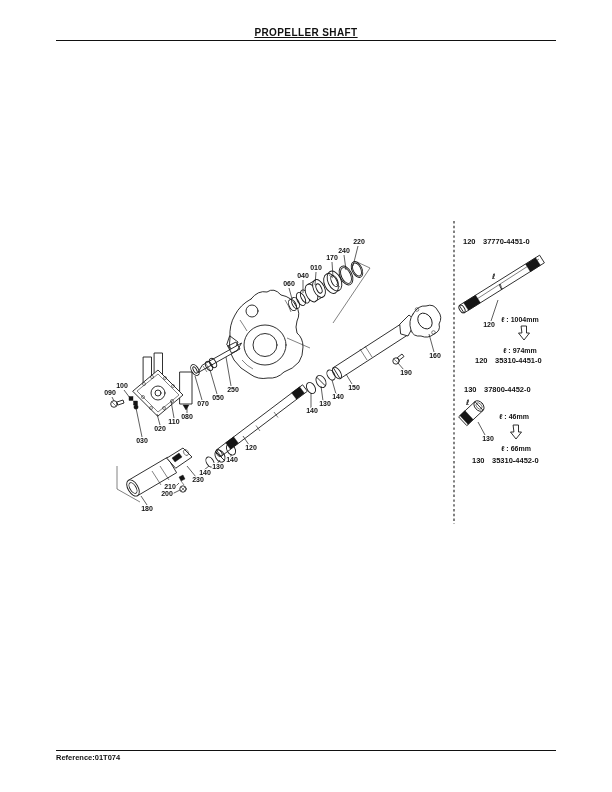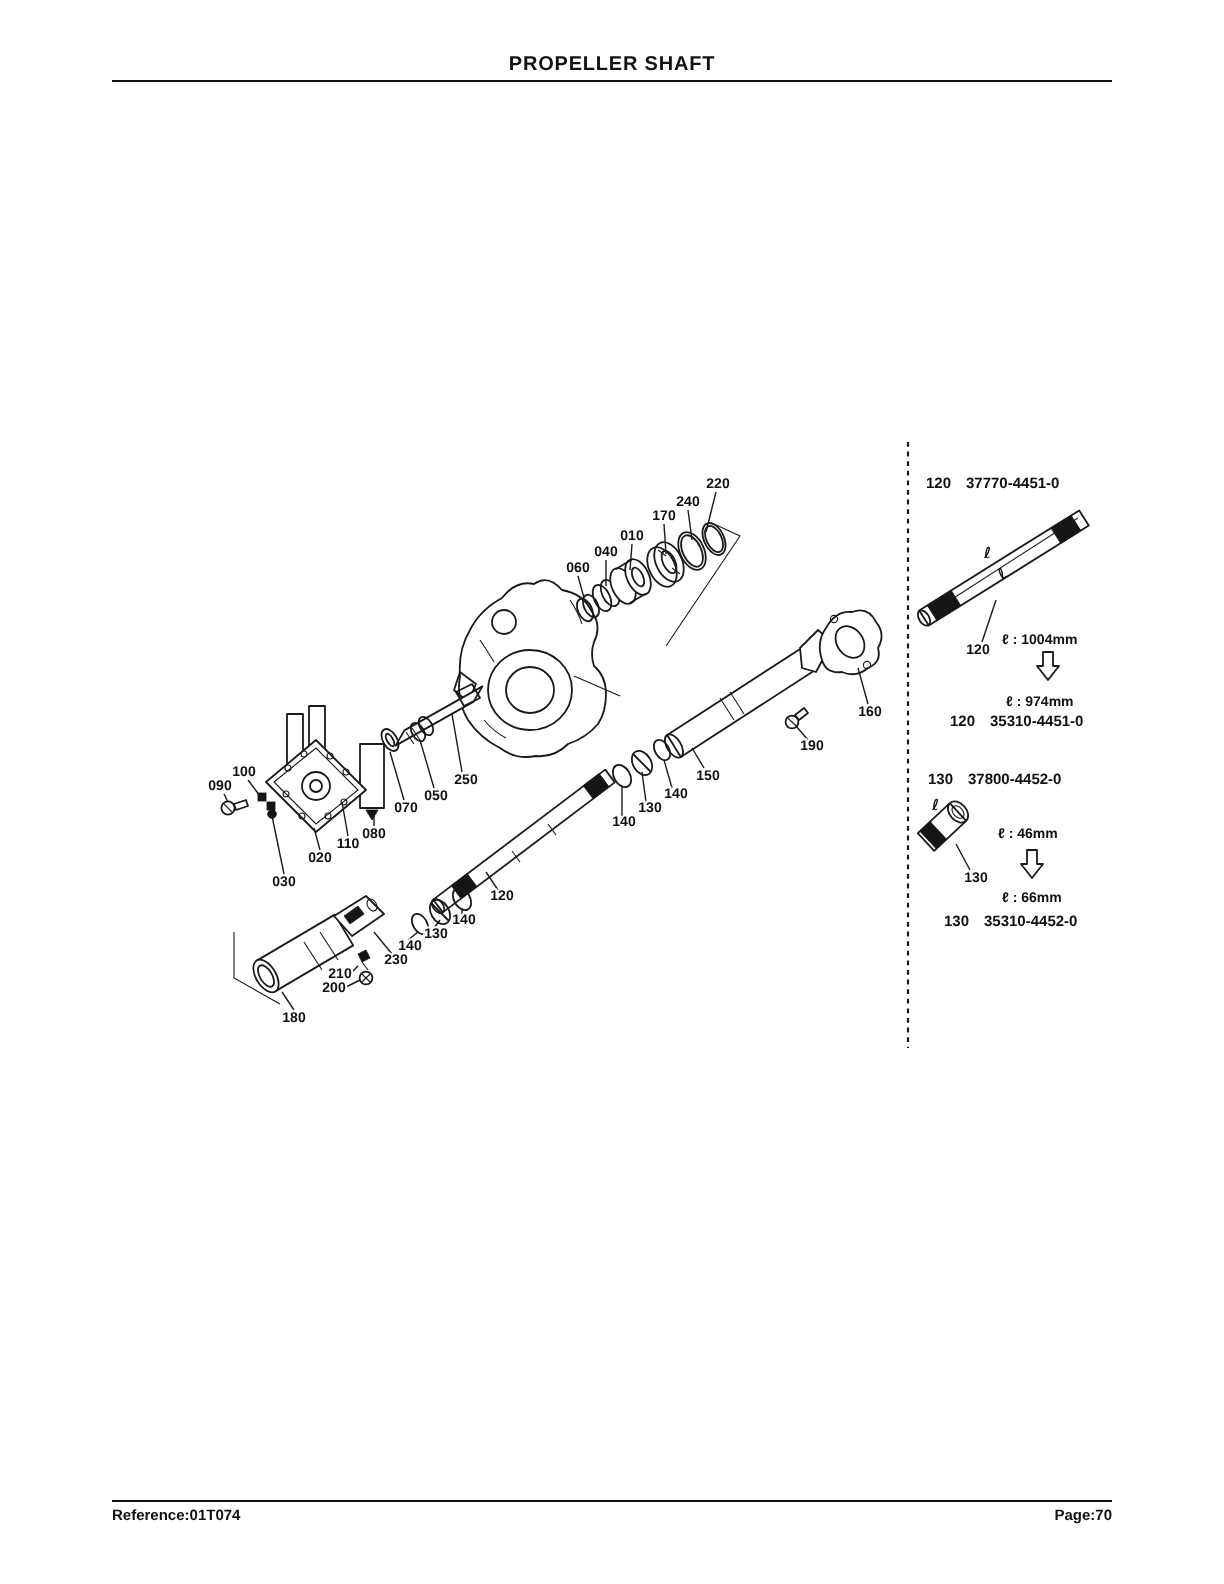--- a/index.html
+++ b/index.html
@@ -3,21 +3,21 @@
 <meta charset="utf-8">
 <style>
   html,body{margin:0;padding:0;background:#e8e8e8;}
   .page{
     position:relative;width:612px;height:792px;background:#ffffff;
     margin:0 auto;overflow:hidden;
     font-family:"Liberation Sans","DejaVu Sans",sans-serif;color:#111;
   }
   .hdr-title{
     position:absolute;top:27px;left:0;width:612px;text-align:center;
-    font-size:10px;font-weight:bold;letter-spacing:.4px;
+    font-size:10px;font-weight:bold;letter-spacing:.4px;text-decoration:underline;
   }
   .hdr-rule{position:absolute;top:40px;left:56px;width:500px;height:1px;background:#111;}
   .ftr-rule{position:absolute;top:750px;left:56px;width:500px;height:1px;background:#111;}
   .ftr-ref{position:absolute;top:753px;left:56px;font-size:7.5px;font-weight:bold;text-align:right;}
   .ftr-page{position:absolute;top:753px;left:56px;width:500px;text-align:right;font-size:7.5px;font-weight:bold;}
   svg text{user-select:none;}
   .ln{fill:none;stroke:#1a1a1a;stroke-width:0.9;stroke-linejoin:round;stroke-linecap:round;}
   .thin{fill:none;stroke:#1a1a1a;stroke-width:0.55;}
   .dark{fill:#151515;stroke:#151515;stroke-width:0.4;}
   .white{fill:#ffffff;}
@@ -282,15 +282,14 @@
         <text x="499" y="419" class="dim-text">ℓ : 46mm</text>
         <text x="501" y="451" class="dim-text">ℓ : 66mm</text>
         <text x="492" y="279" class="lsym" transform="">ℓ</text>
         <text x="501" y="290" class="lsym" transform="rotate(-35 501 290)">ℓ</text>
         <text x="466" y="405" class="lsym" transform="">ℓ</text>
       </g>
   </svg>
 
   <div class="ftr-rule"></div>
   <div class="ftr-ref">Reference:01T074</div>
-  <div class="ftr-page">Page:70</div>
 
 </div>
 
 </body></html>

